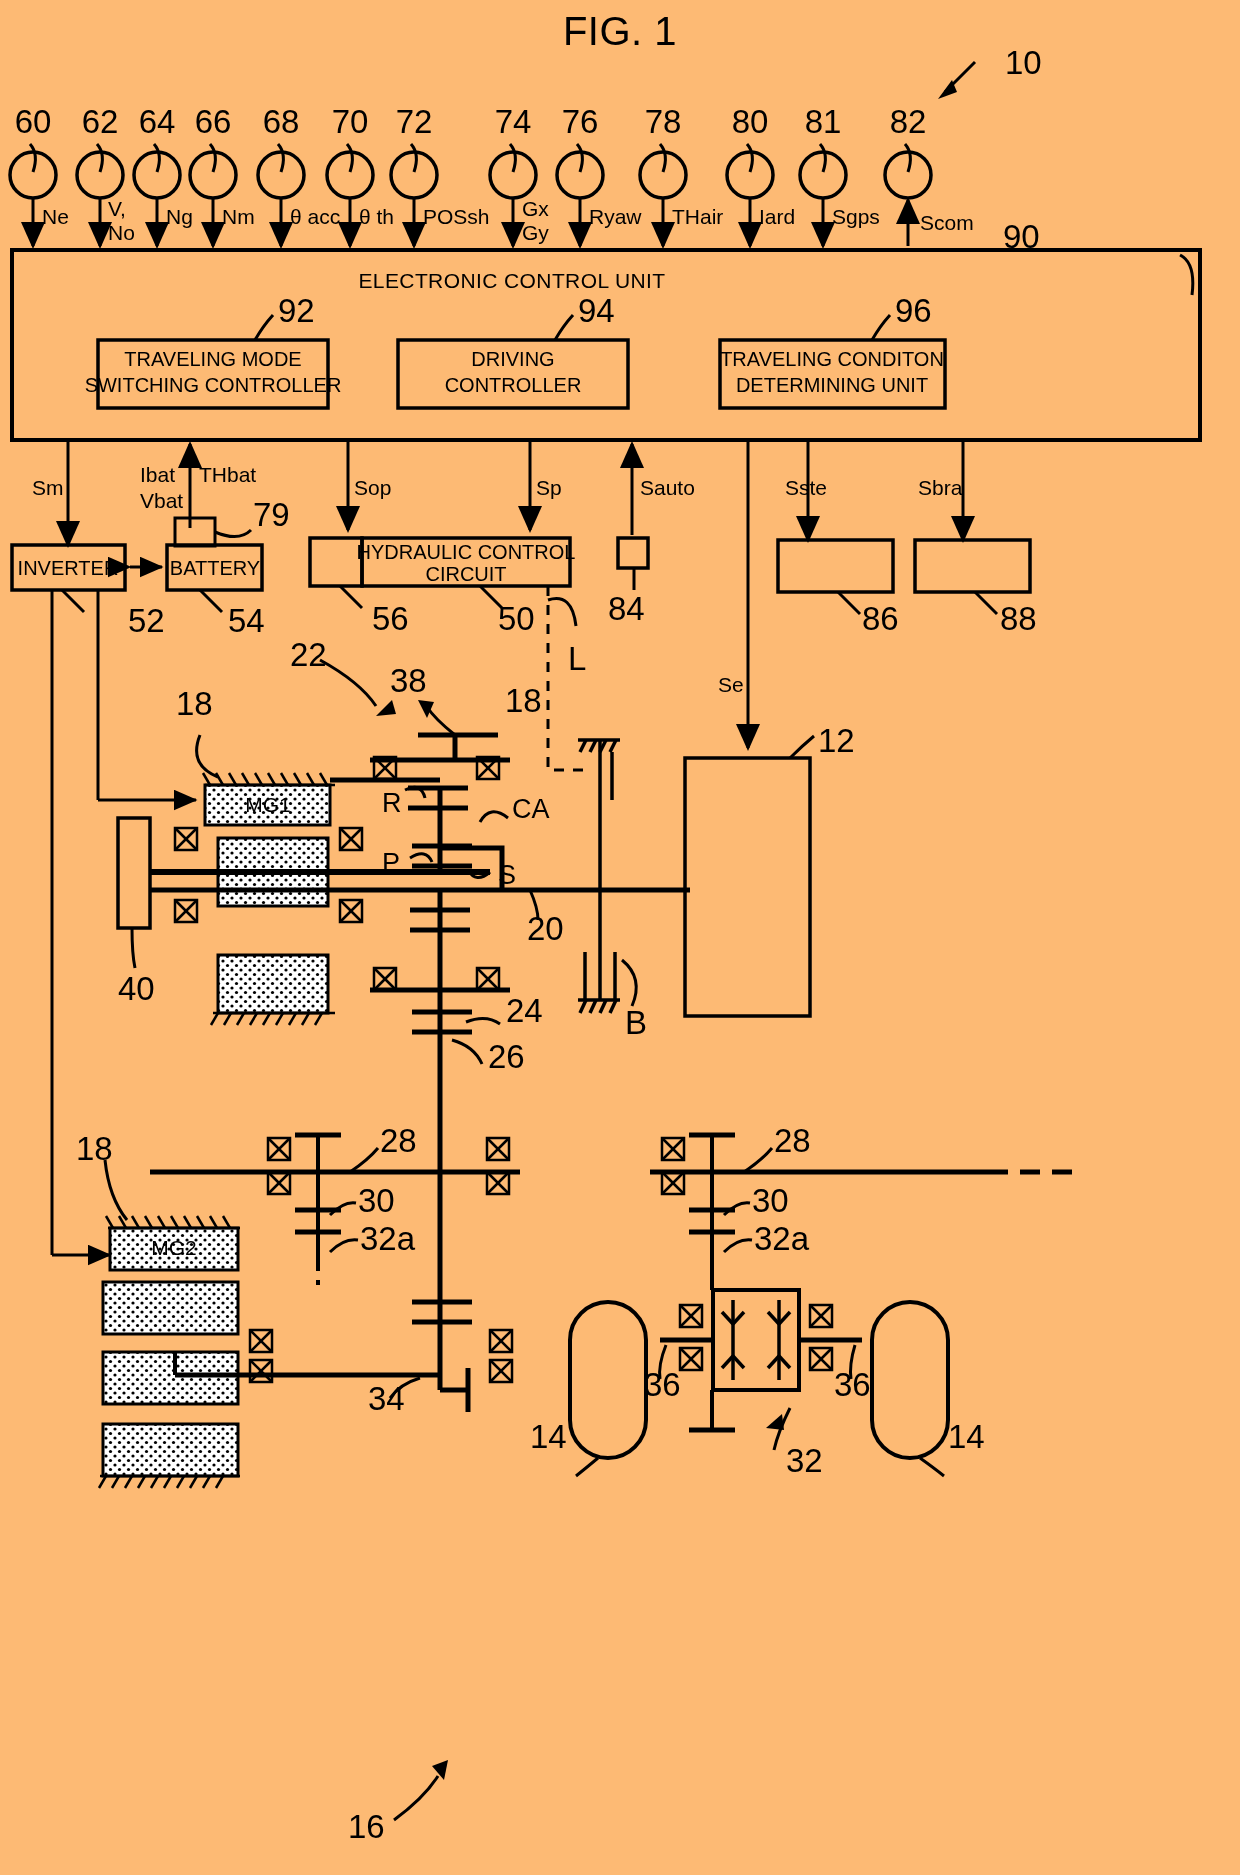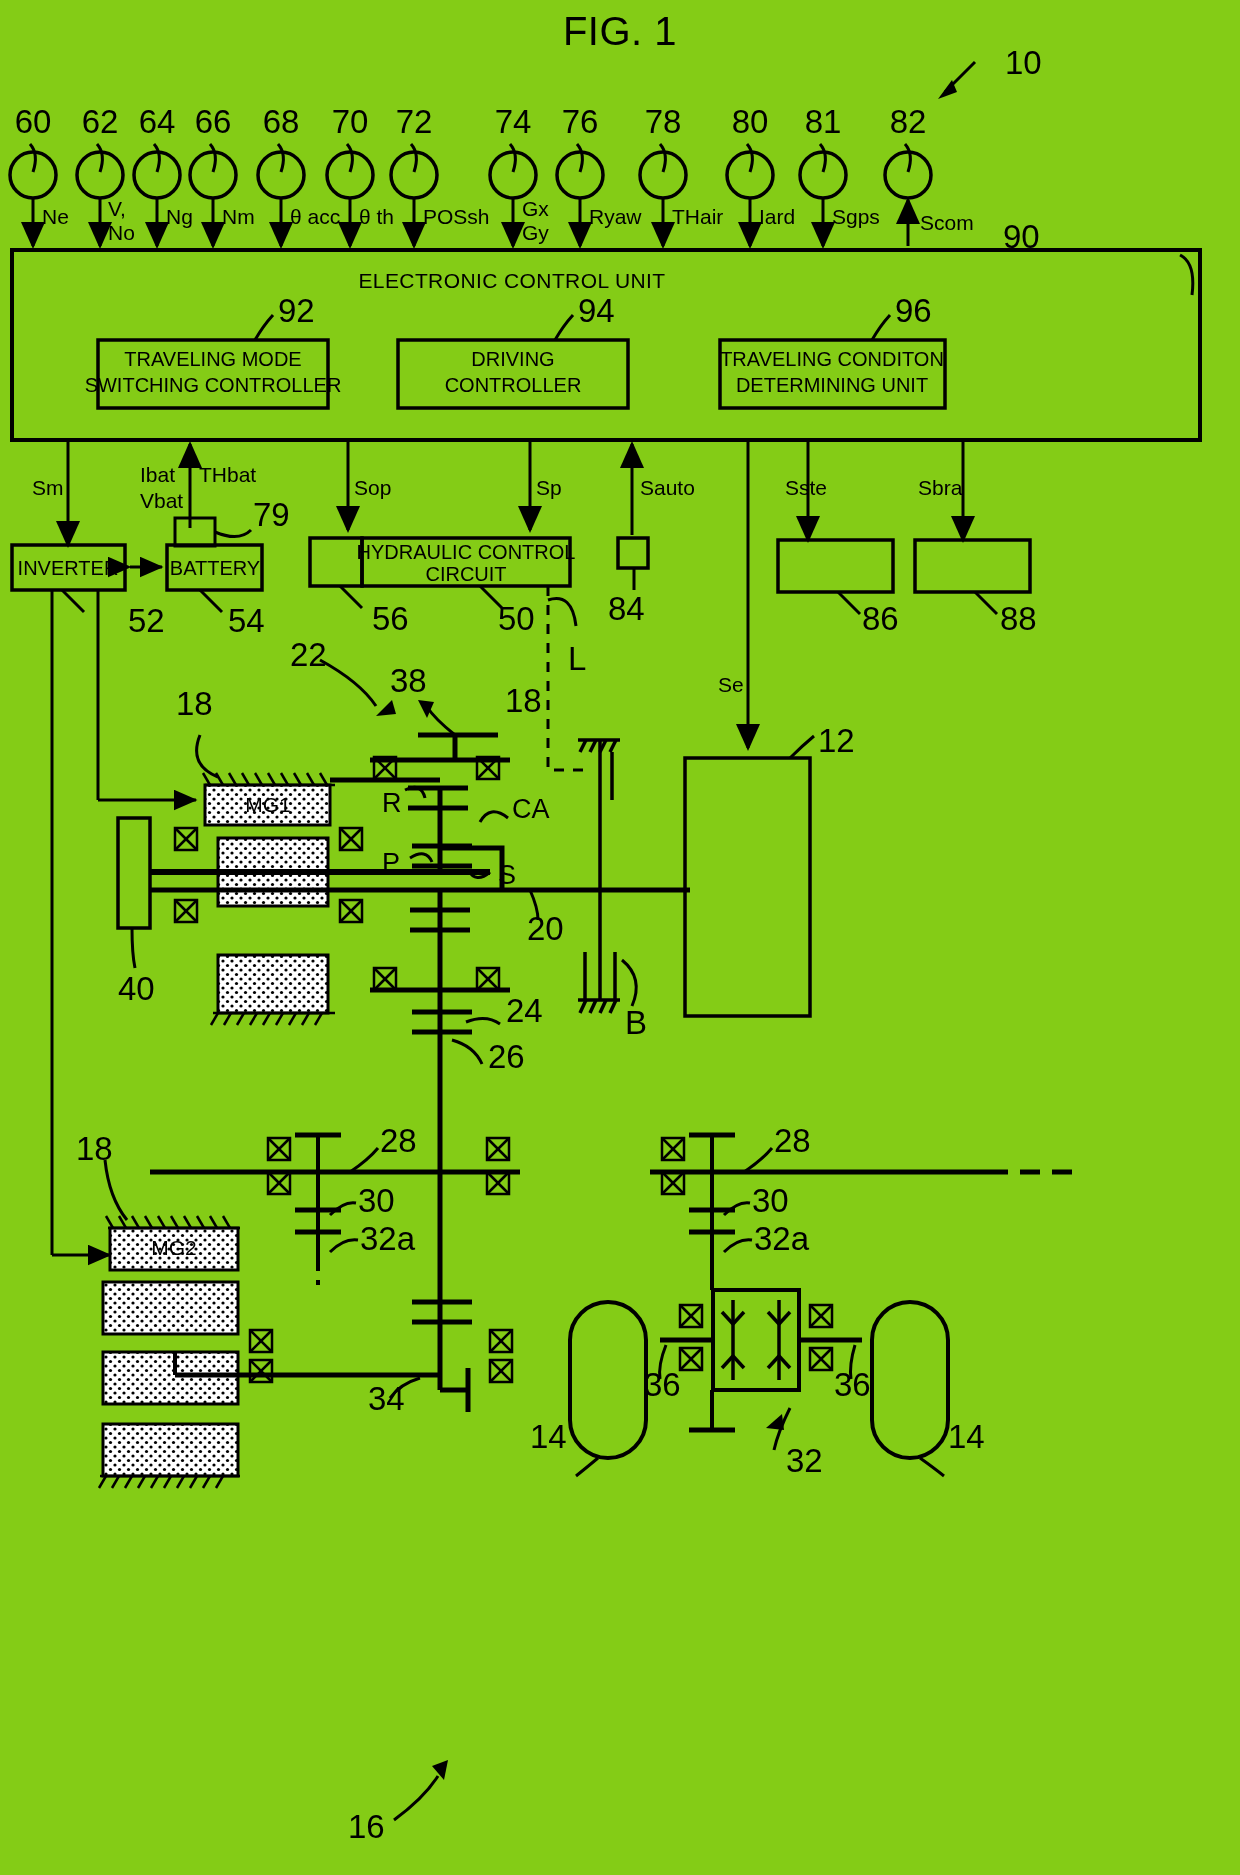--- a/index.html
+++ b/index.html
@@ -8,21 +8,21 @@
     background: #ffffff;
   }
   body {
     font-family: "Liberation Sans", sans-serif;
     color: #000000;
   }
   #page {
     position: relative;
     width: 1240px;
     height: 1875px;
-    background: #84cc16;
+    background: #fdba74;
     overflow: hidden;
   }
   #fig-svg {
     position: absolute;
     left: 0;
     top: 0;
     width: 1240px;
     height: 1875px;
   }
   .fig-title {

